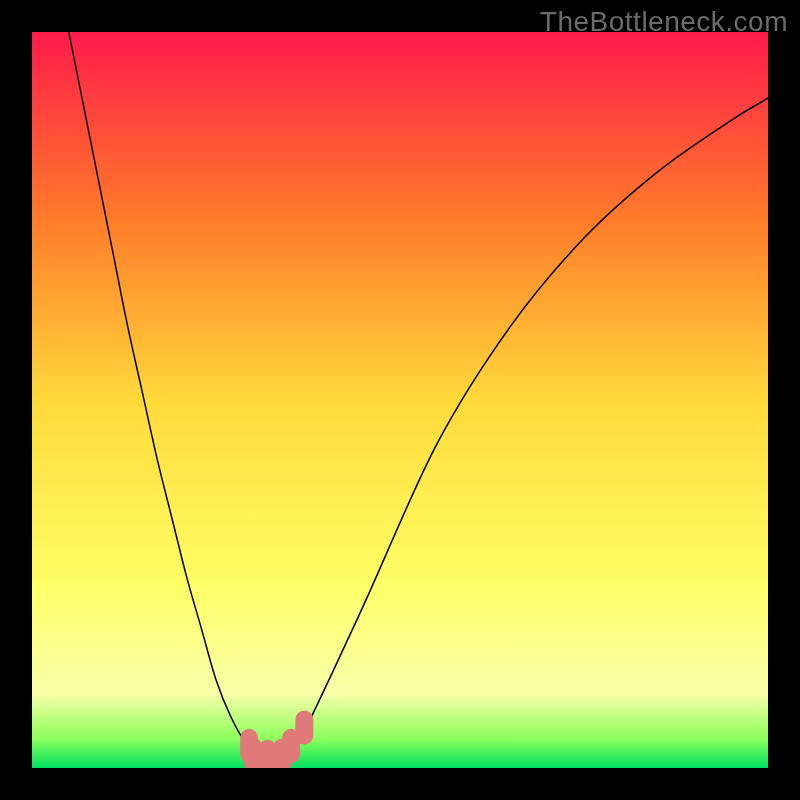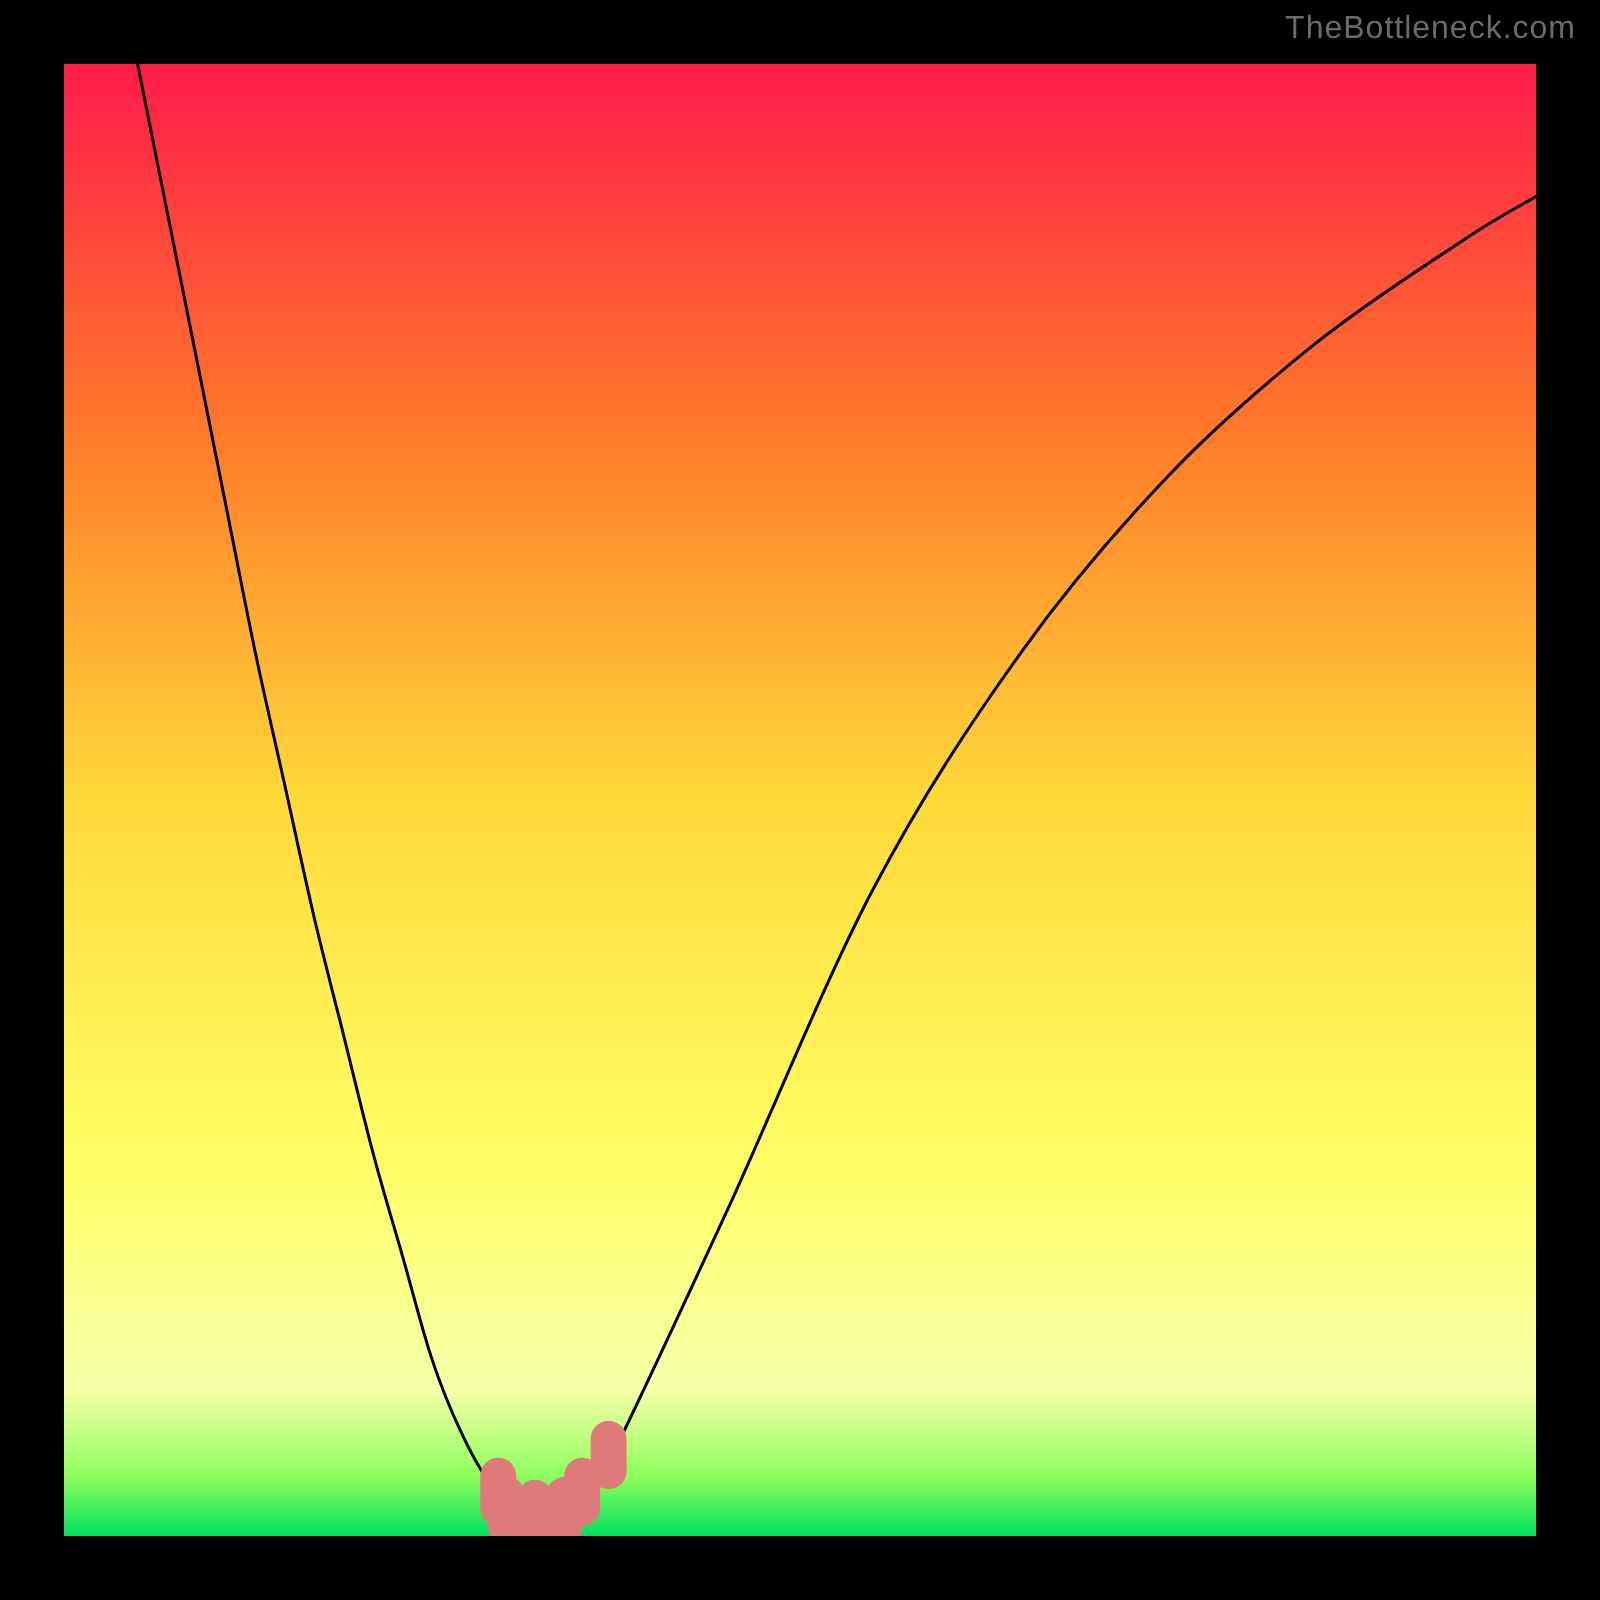--- a/index.html
+++ b/index.html
@@ -15,21 +15,21 @@
     width: 800px;
     height: 800px;
     background: #000;
     position: relative;
   }
   .watermark {
     position: absolute;
     top: 6px;
     right: 12px;
     color: #6b6b6b;
-    font-size: 16px;
+    font-size: 28px;
     letter-spacing: 0.5px;
     z-index: 10;
   }
   .plot-wrap {
     position: absolute;
     left: 32px;
     top: 32px;
     width: 736px;
     height: 736px;
   }

